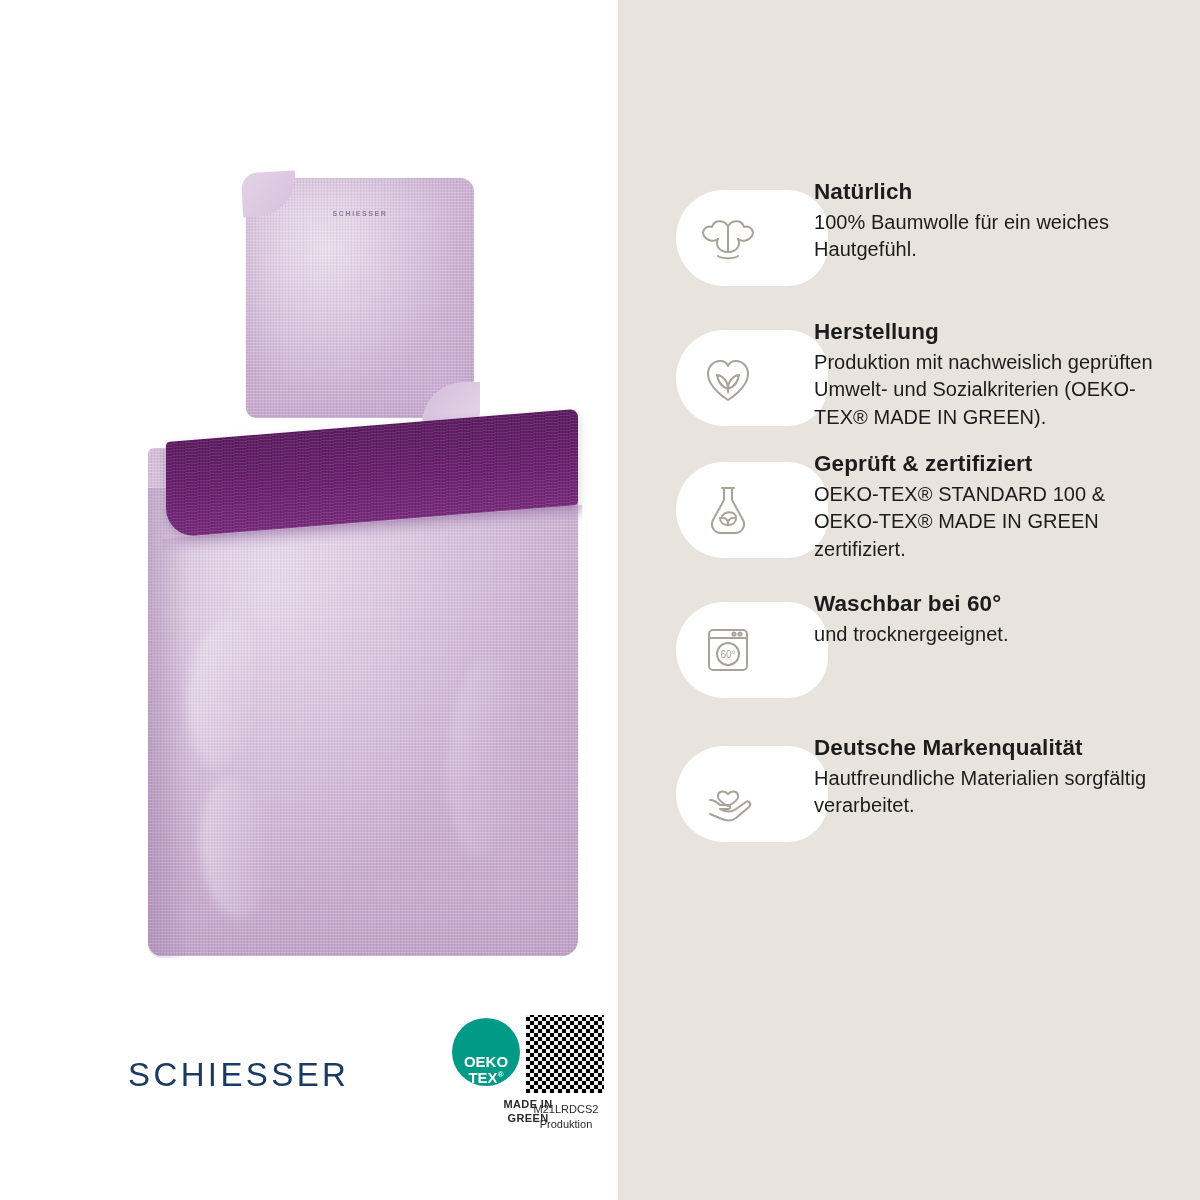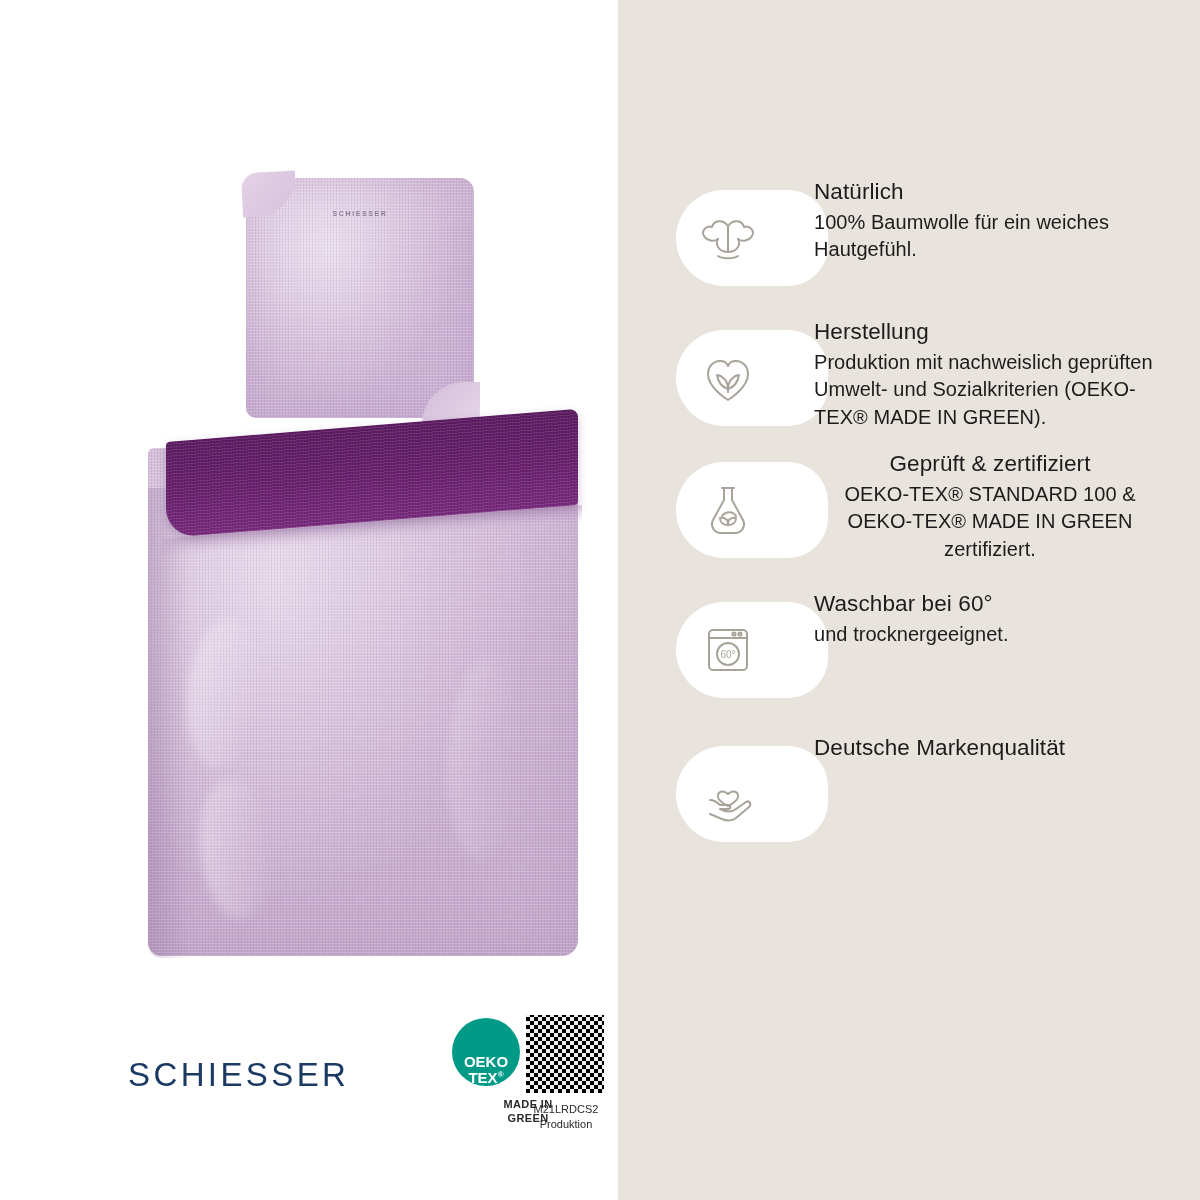--- a/index.html
+++ b/index.html
@@ -36,21 +36,21 @@
     left: 618px;
     width: 560px;
   }
   .feature {
     position: relative;
     min-height: 118px;
     margin-bottom: 24px;
   }
   .feature.f1 { margin-bottom: 22px; }
   .feature.f2 { margin-bottom: 14px; margin-top: 19px; }
-  .feature.f3 { margin-bottom: 22px; text-align: center; }
+  .feature.f3 { margin-bottom: 22px; }
   .feature.f4 { margin-bottom: 26px; }
 
   
   .icon-blob {
     position: absolute;
     left: 58px;
     top: 12px;
     width: 112px;
     height: 96px;
     background: #ffffff;
@@ -77,21 +77,21 @@
   .icon-wrap svg { display: block; }
 
   .feat-text {
     position: absolute;
     left: 196px;
     top: 0;
     width: 352px;
   }
   .feat-title {
     font-size: 22.5px;
-    font-weight: normal;
+    font-weight: bold;
     color: #1c1c1c;
     line-height: 1.24;
     margin: 0 0 3px 0;
     letter-spacing: .1px;
   }
   .feat-desc {
     font-size: 20px;
     color: #1c1c1c;
     line-height: 1.38;
     margin: 0;
@@ -405,20 +405,21 @@
         <svg width="72" height="68" viewBox="0 0 72 68">
           <g class="icon-stroke">
             <path d="M36 34c-4-4-9-3-10 1-1 4 4 8 10 11 6-3 11-7 10-11-1-4-6-5-10-1z"></path>
             <path d="M18 40c4 0 7 2 10 5h8c3 0 3 4 0 4h-7"></path>
             <path d="M28 49c6 3 11 4 16 0l10-7c3-2 6 2 3 5l-13 11c-4 3-9 3-14 1l-12-5"></path>
           </g>
         </svg>
       </div>
       <div class="feat-text">
         <p class="feat-title">Deutsche Markenqualität</p>
+        <p class="feat-desc">Hautfreundliche Materialien sorgfältig verarbeitet.</p>
       </div>
     </div>
 
   </div>
 
   <div class="brand">SCHIESSER</div>
 
   <div class="oeko">
     <div class="oeko-badge">
       <span>OEKO</span>

